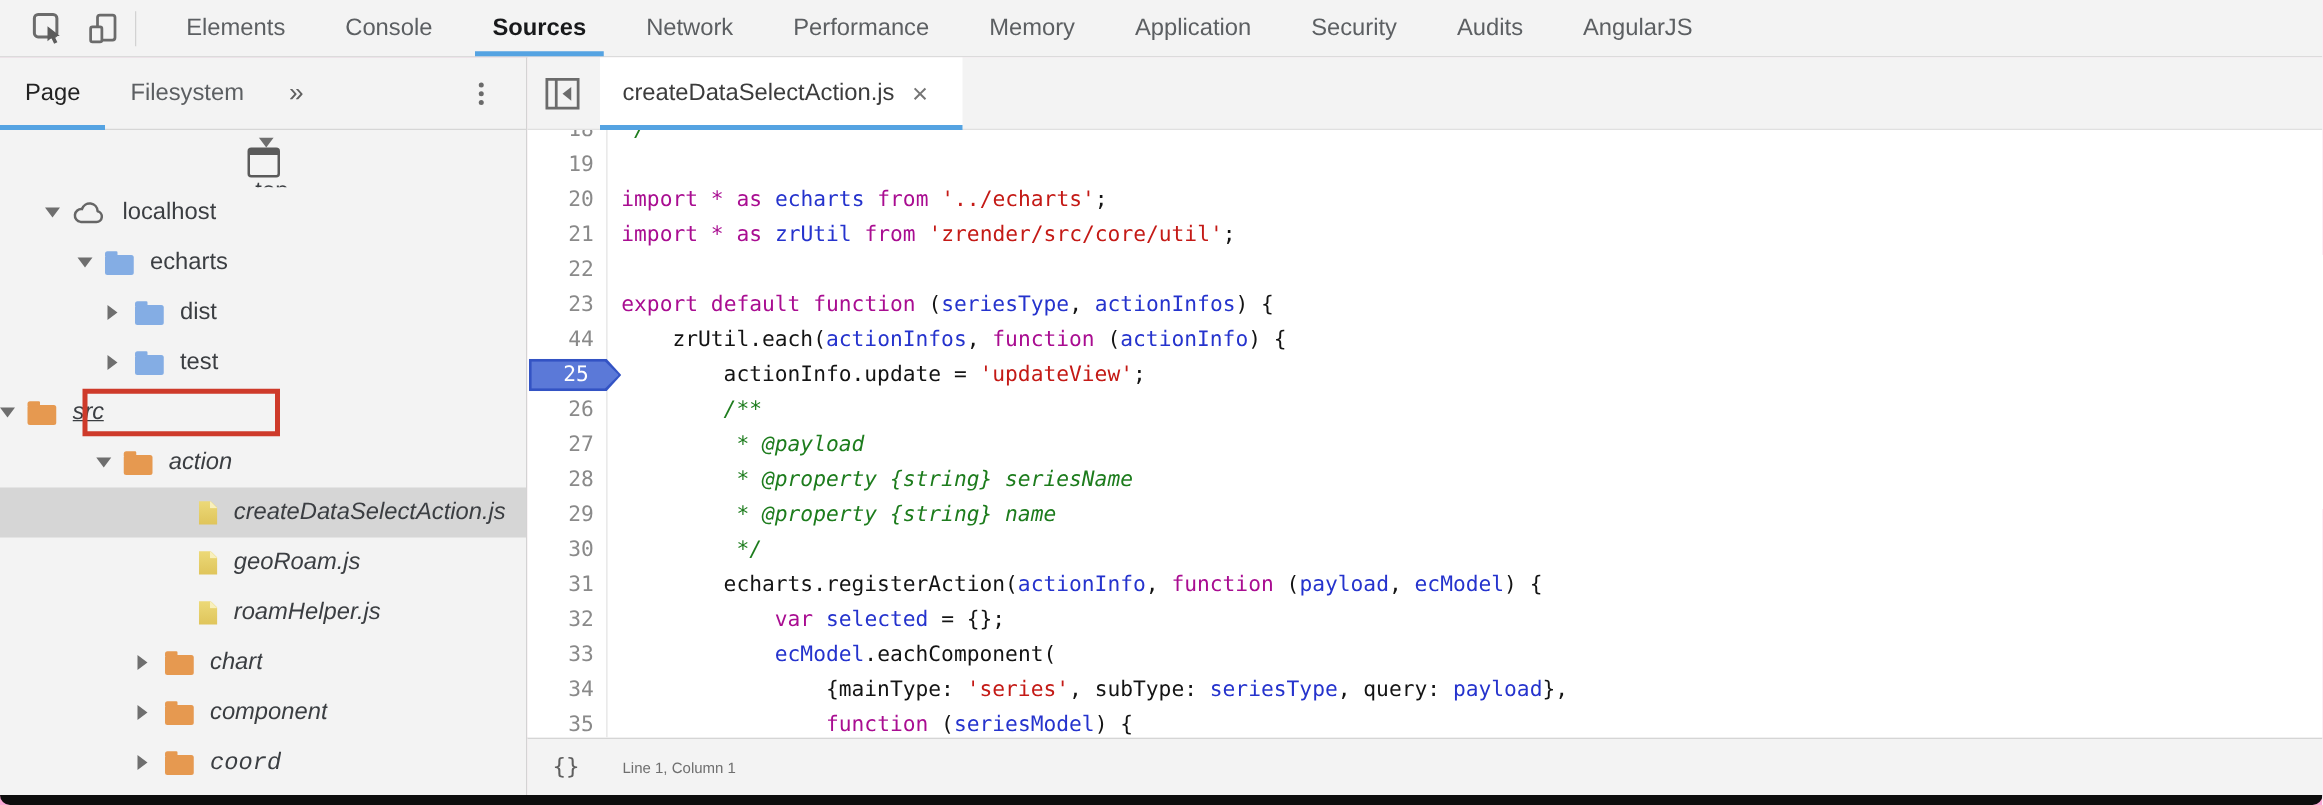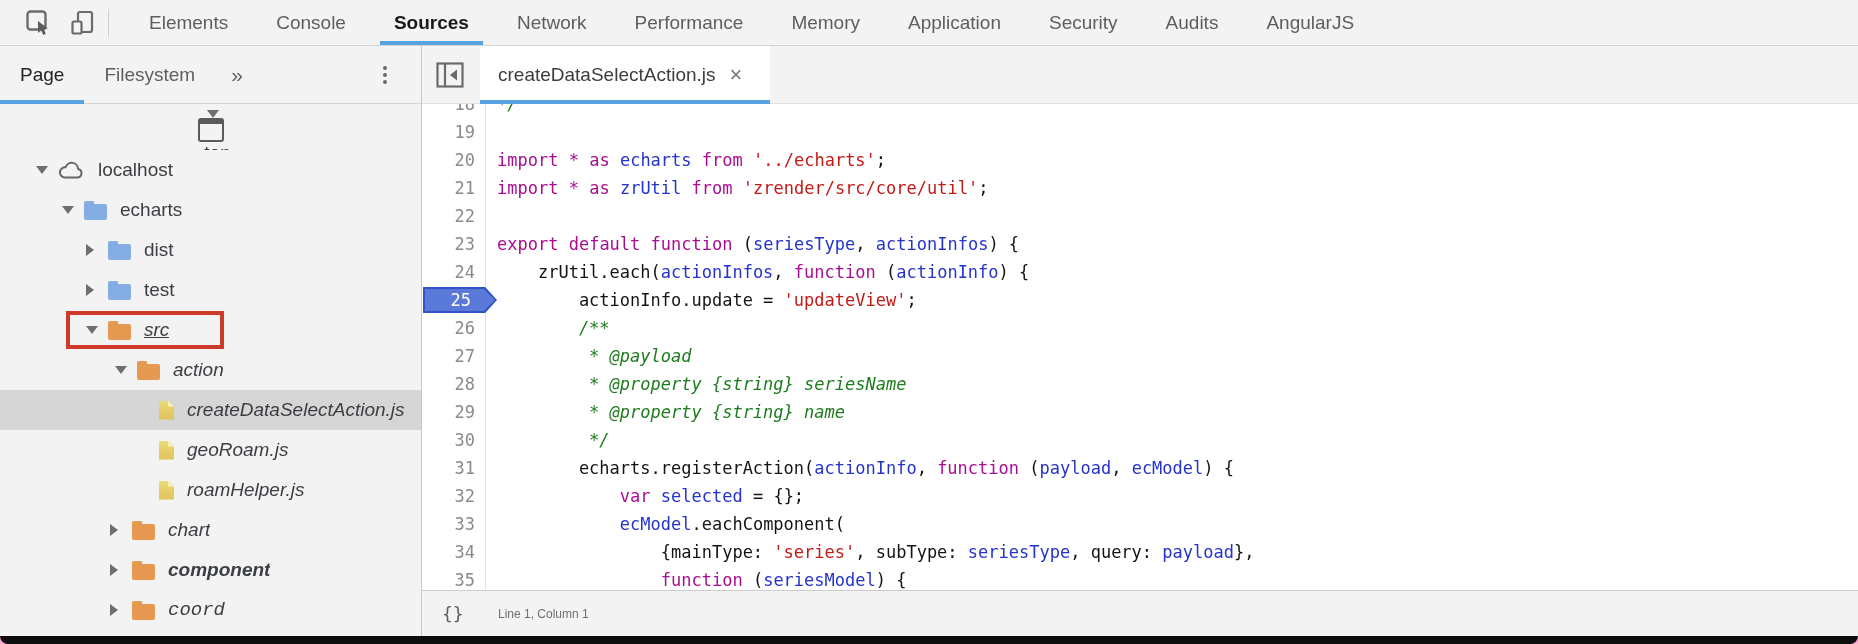--- a/index.html
+++ b/index.html
@@ -153,27 +153,27 @@
           <div class="trow" style="padding-left: 86px; text-align: center;">
             <span class="tri collapsed"></span>
             <span class="ticon icon-folder folder-blue"></span>
             <span class="tlabel">dist</span>
           </div>
           <div class="trow" style="padding-left: 86px;">
             <span class="tri collapsed"></span>
             <span class="ticon icon-folder folder-blue"></span>
             <span class="tlabel">test</span>
           </div>
-          <div class="trow" style="padding-left: 86px; text-decoration: underline;">
+          <div class="trow" style=" text-decoration: underline;">
             <span class="tri expanded"></span>
             <span class="ticon icon-folder folder-orange"></span>
             <span class="tlabel it">src</span>
             <div class="annotation"></div>
           </div>
-          <div class="trow" style="padding-left: 77px; margin-left: 38px;">
+          <div class="trow" style="padding-left: 77px;">
             <span class="tri expanded"></span>
             <span class="ticon icon-folder folder-orange"></span>
             <span class="tlabel it">action</span>
           </div>
           <div class="trow selected" style="padding-left: 134px;">
             <span class="tri"></span>
             <span class="ticon icon-file"></span>
             <span class="tlabel it">createDataSelectAction.js</span>
           </div>
           <div class="trow" style="padding-left: 134px;">
@@ -184,21 +184,21 @@
           <div class="trow" style="padding-left: 134px;">
             <span class="tri"></span>
             <span class="ticon icon-file"></span>
             <span class="tlabel it">roamHelper.js</span>
           </div>
           <div class="trow" style="padding-left: 110px;">
             <span class="tri collapsed"></span>
             <span class="ticon icon-folder folder-orange"></span>
             <span class="tlabel it">chart</span>
           </div>
-          <div class="trow" style="padding-left: 110px; font-weight: bold;">
+          <div class="trow" style="padding-left: 110px;">
             <span class="tri collapsed"></span>
             <span class="ticon icon-folder folder-orange"></span>
             <span class="tlabel it">component</span>
           </div>
           <div class="trow" style="padding-left: 110px; font-family: Liberation Mono, monospace;">
             <span class="tri collapsed"></span>
             <span class="ticon icon-folder folder-orange"></span>
             <span class="tlabel it">coord</span>
           </div>
         </div>
@@ -241,21 +241,21 @@
             </div>
             <div class="line">
               <span class="ln"><span class="num">22</span></span>
               <span class="lc"></span>
             </div>
             <div class="line">
               <span class="ln"><span class="num">23</span></span>
               <span class="lc"><span class="tk-k">export</span><span class="tk-p"> </span><span class="tk-k">default</span><span class="tk-p"> </span><span class="tk-k">function</span><span class="tk-p"> (</span><span class="tk-v">seriesType</span><span class="tk-p">, </span><span class="tk-v">actionInfos</span><span class="tk-p">) {</span></span>
             </div>
             <div class="line">
-              <span class="ln"><span class="num">24</span></span>
+              <span class="ln"><span class="num">44</span></span>
               <span class="lc"><span class="tk-p">    zrUtil.each(</span><span class="tk-v">actionInfos</span><span class="tk-p">, </span><span class="tk-k">function</span><span class="tk-p"> (</span><span class="tk-v">actionInfo</span><span class="tk-p">) {</span></span>
             </div>
             <div class="line">
               <span class="ln flagged"><span class="flag-outer">
                   <span class="flag-inner"></span>
                 </span><span class="num">25</span></span>
               <span class="lc"><span class="tk-p">        actionInfo.update = </span><span class="tk-s">'updateView'</span><span class="tk-p">;</span></span>
             </div>
             <div class="line">
               <span class="ln"><span class="num">26</span></span>

